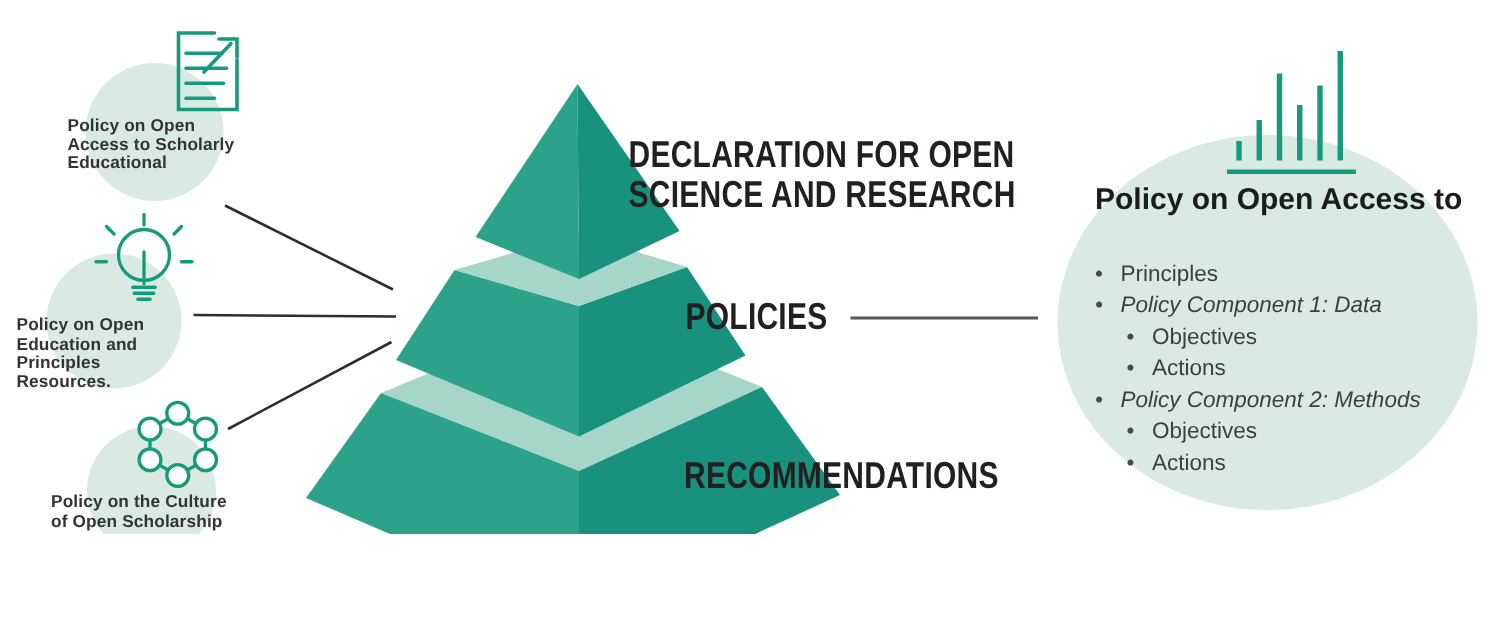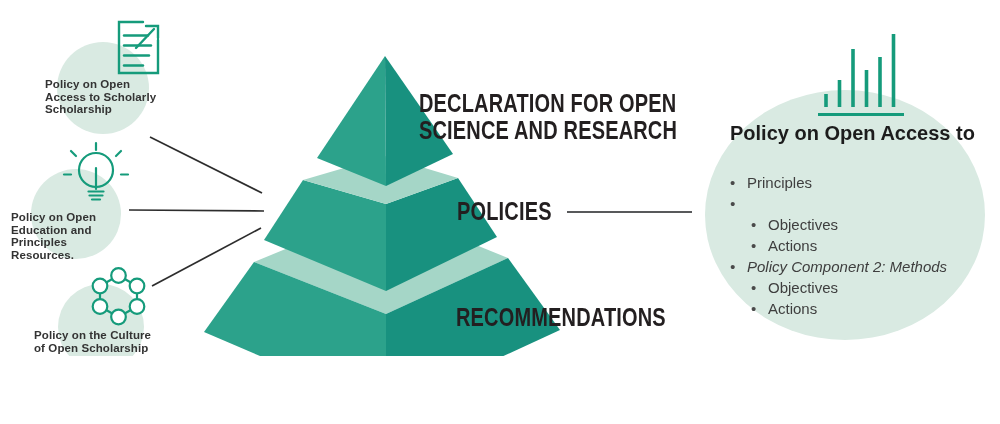--- a/index.html
+++ b/index.html
@@ -104,21 +104,21 @@
       <line x1="866.5" y1="107" x2="866.5" y2="70"></line>
       <line x1="880" y1="107" x2="880" y2="57"></line>
       <line x1="893.5" y1="107" x2="893.5" y2="34"></line>
       <line x1="818" y1="114.5" x2="904" y2="114.5" stroke-width="3"></line>
     </g>
   </svg>
 
   <div class="txt policy-label" style="left:45px;top:78px;">
     <div>Policy on Open</div>
     <div>Access to Scholarly</div>
-    <div>Scholarship</div>
+    <div>Educational</div>
   </div>
 
   <div class="txt policy-label" style="left:11px;top:211px;">
     <div>Policy on Open</div>
     <div>Education and</div>
     <div>Principles</div>
     <div>Resources.</div>
   </div>
 
   <div class="txt policy-label" style="left:34px;top:329px;">
@@ -139,20 +139,21 @@
     <div>Policy on Open Access to</div>
   </div>
 
   <div class="txt rp-list" style="left:730px;top:172px;">
     <div class="rp-item">
       <span class="bullet">•</span>
       <span>Principles</span>
     </div>
     <div class="rp-item it">
       <span class="bullet">•</span>
+      <span>Policy Component 1: Data</span>
     </div>
     <div class="rp-item lvl2">
       <span class="bullet">•</span>
       <span>Objectives</span>
     </div>
     <div class="rp-item lvl2">
       <span class="bullet">•</span>
       <span>Actions</span>
     </div>
     <div class="rp-item it">

